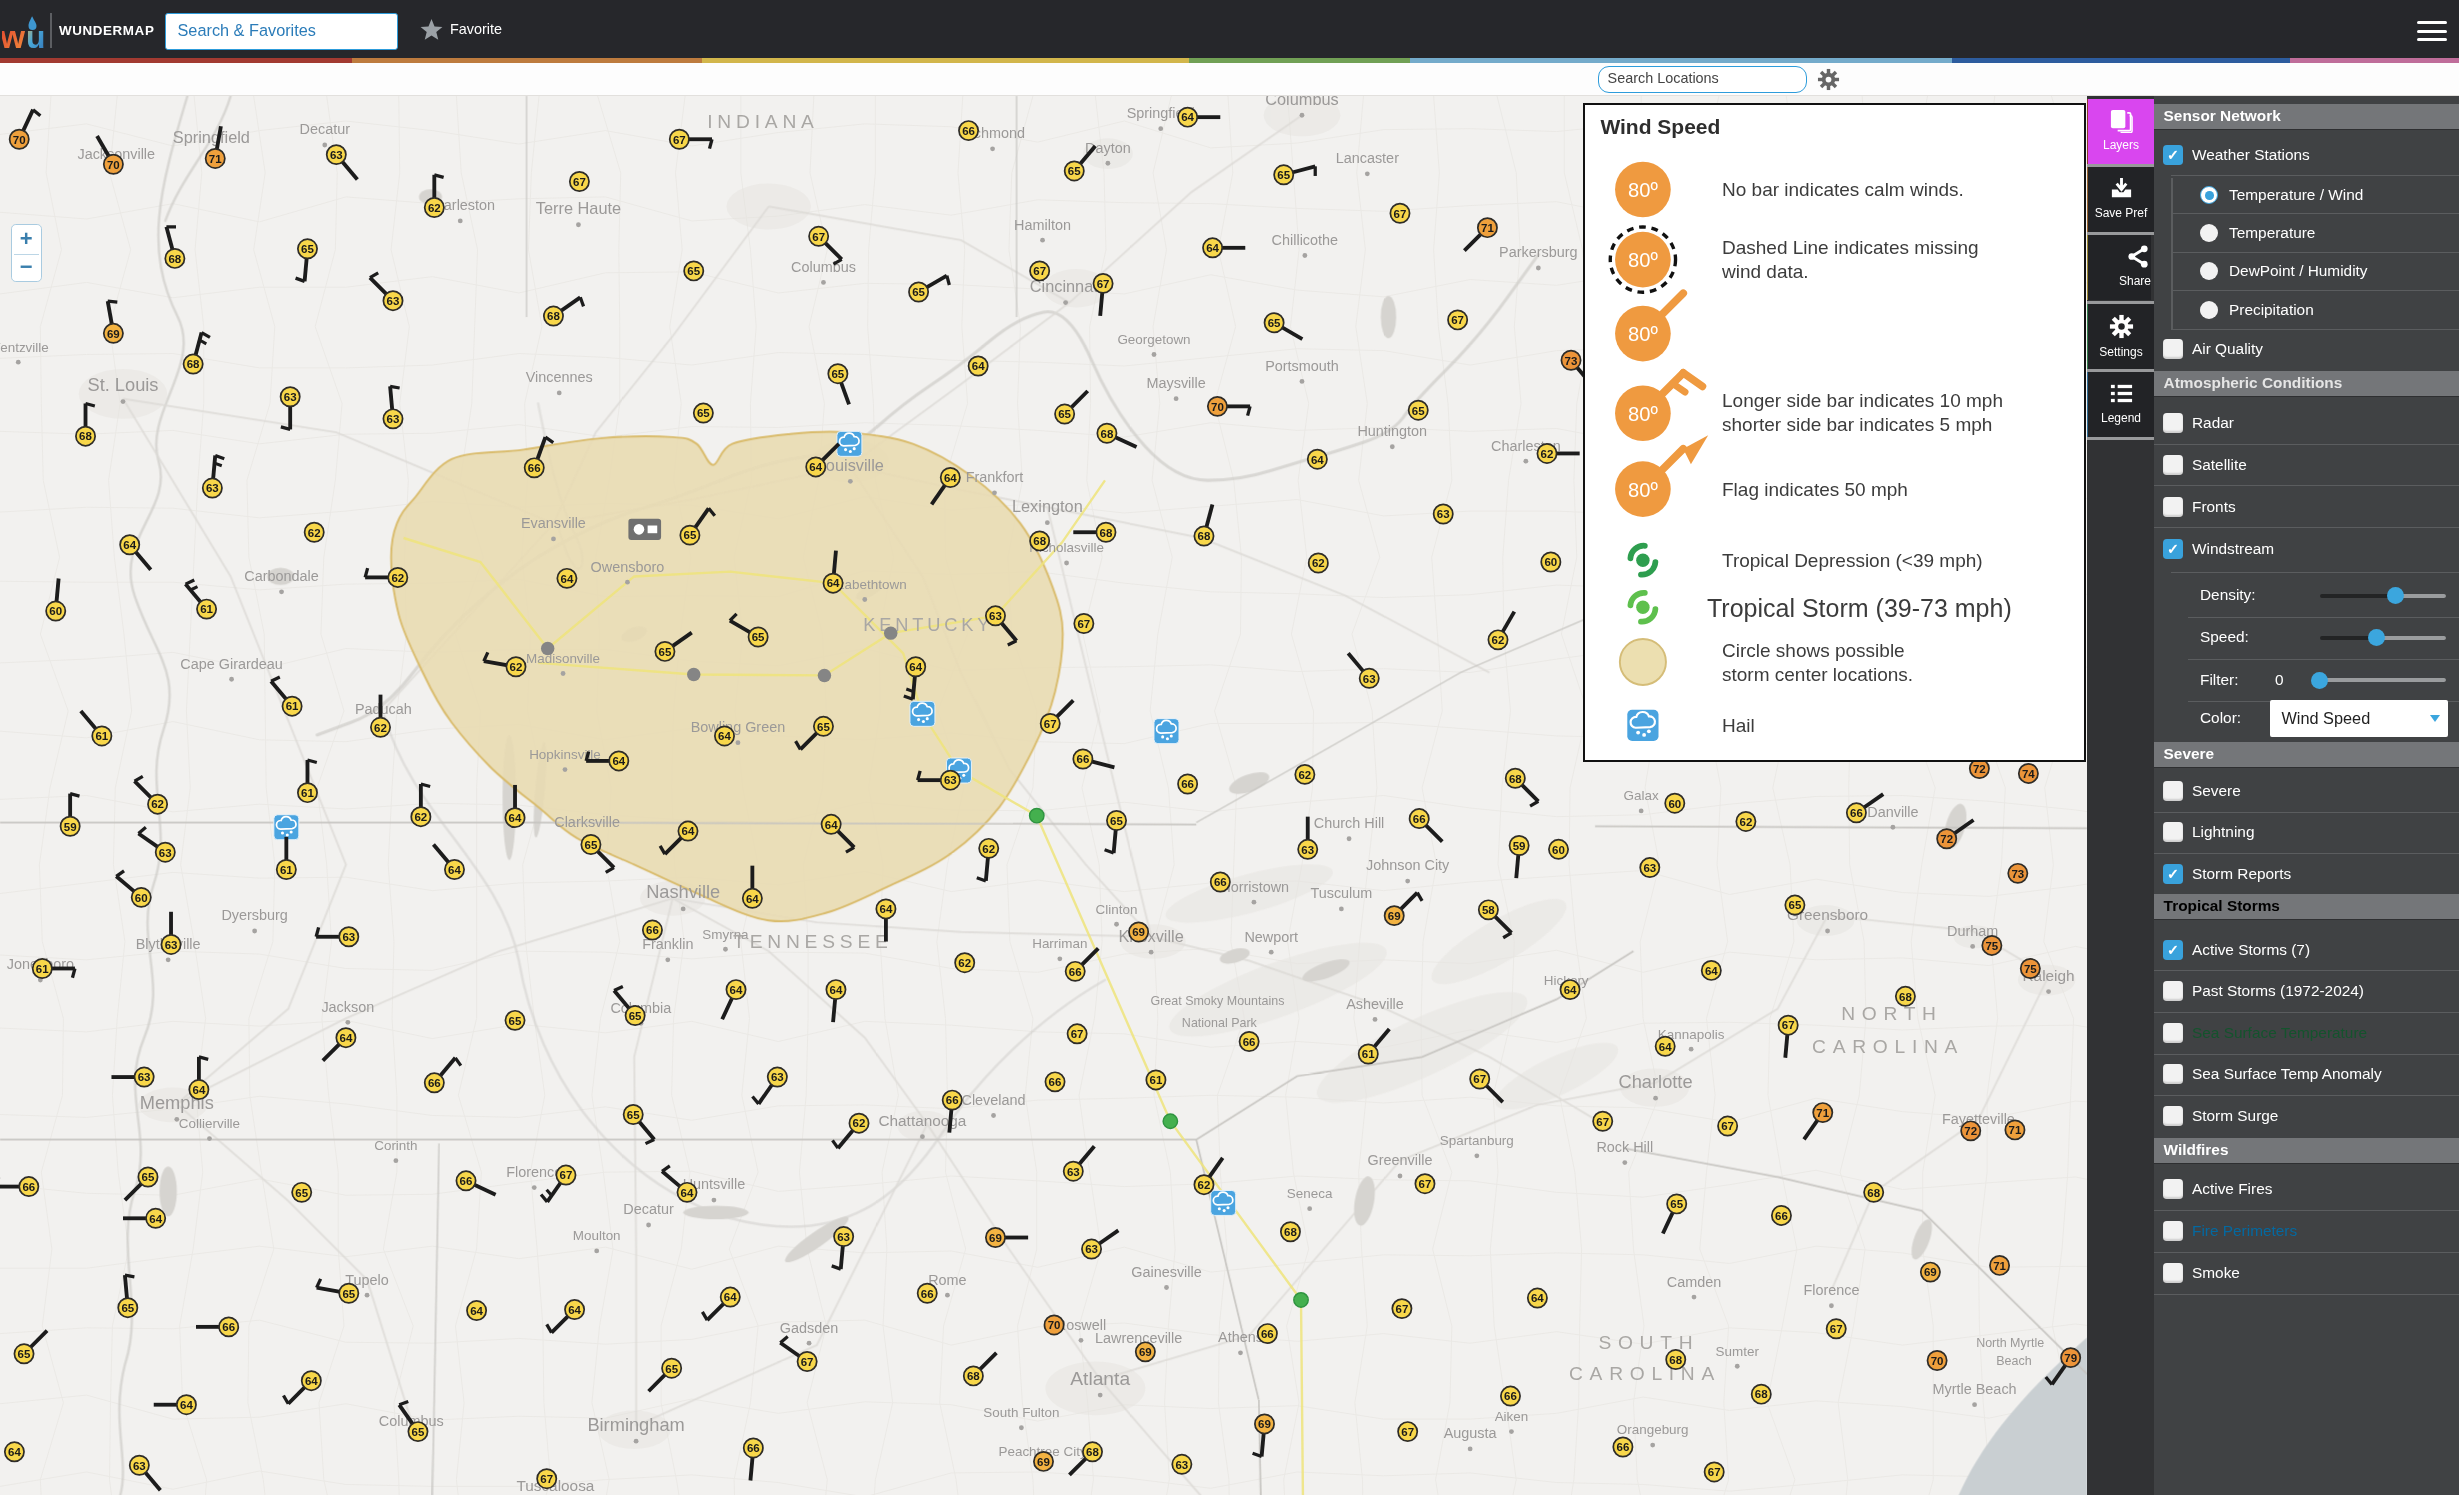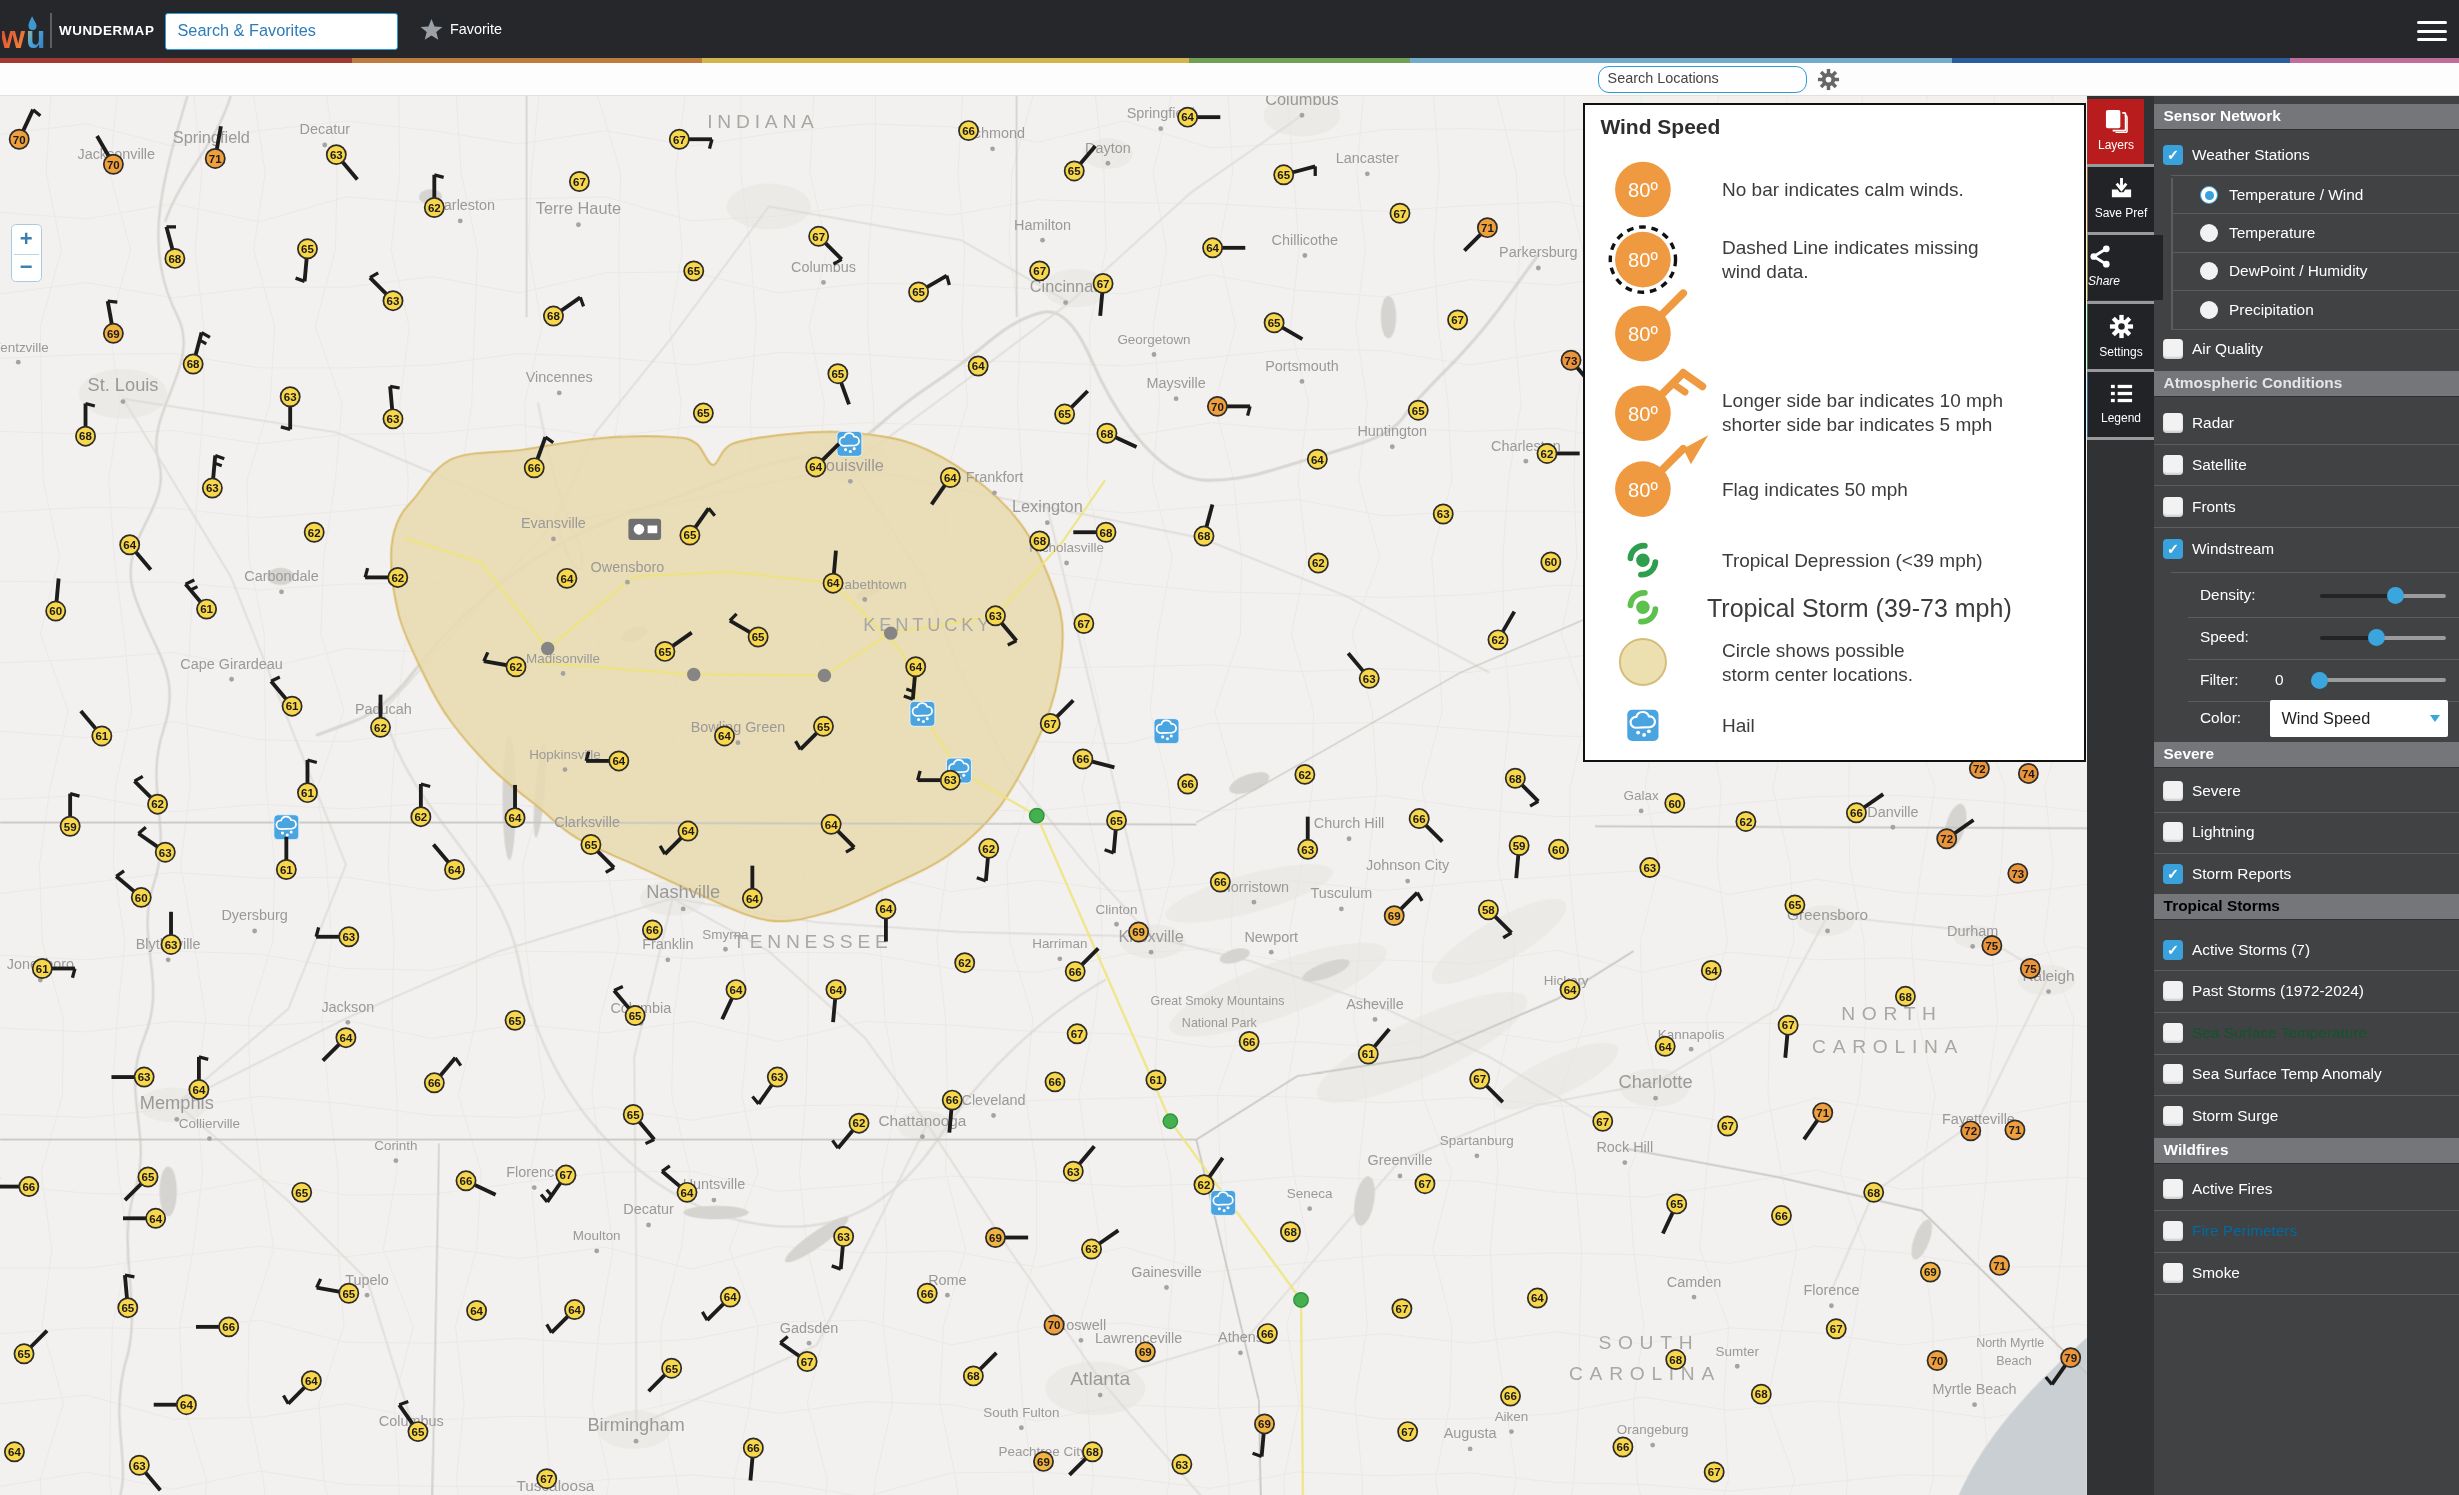--- a/index.html
+++ b/index.html
@@ -1055,38 +1055,38 @@
 <div style="position:absolute;left:137px;top:534px;font-size:19px;line-height:24px;color:#3c3c3c;">
         <div>Circle shows possible</div>
         <div>storm center locations.</div>
       </div>
 <div style="position:absolute;left:137px;top:609px;font-size:19px;line-height:24px;color:#3c3c3c;">
         <div>Hail</div>
       </div>
 </div>
 <div style="position:absolute;left:2087px;top:96px;width:67px;height:1400px;background:#313234;"></div>
 <div style="position:absolute;left:2154px;top:96px;width:306px;height:1400px;background:#404244;"></div>
-<div style="position:absolute;left:2087px;top:99px;width:57px;height:65px;background:#b91c1c;border-left:1.9px solid #8e3a2c;box-sizing:border-box;text-align:center;">
+<div style="position:absolute;left:2087px;top:99px;width:67px;height:65px;background:#d946ef;border-left:1.9px solid #8e3a2c;box-sizing:border-box;text-align:center;">
       <div style="margin-top:8.6px;"><svg width="25" height="25" viewBox="0 0 26 26">
           <rect x="2" y="2" width="15" height="19" rx="2" fill="#fff"></rect>
           <path d="M 19 5 h 2 a 1.5 1.5 0 0 1 1.5 1.5 V 22 a 1.5 1.5 0 0 1 -1.5 1.5 H 9" fill="none" stroke="#fff" stroke-width="1.8"></path>
           <path d="M 21.5 8 h 1 a 1.5 1.5 0 0 1 1.5 1.5 V 24 a 1.5 1.5 0 0 1 -1.5 1.5 H 12" fill="none" stroke="#fff" stroke-width="1.5"></path>
         </svg></div>
       <div style="font-size:12px;color:#fff;font-family:'Liberation Sans',sans-serif;margin-top:1.9px;">Layers</div>
     </div>
 <div style="position:absolute;left:2087px;top:164px;width:67px;height:2.9px;background:#98999b;"></div>
 <div style="position:absolute;left:2087px;top:167px;width:67px;height:65px;background:#222326;border-left:1.9px solid #96602c;box-sizing:border-box;text-align:center;">
       <div style="margin-top:8.6px;"><svg width="25" height="25" viewBox="0 0 26 26">
           <path d="M13 2 v11 M8 8 l5 6 5-6" stroke="#fff" stroke-width="3" fill="none"></path>
           <path d="M3 14 v8 h20 v-8 h-6 l-2 3 h-4 l-2-3 z" fill="#fff"></path>
         </svg></div>
       <div style="font-size:12px;color:#fff;font-family:'Liberation Sans',sans-serif;margin-top:1.9px;">Save Pref</div>
     </div>
 <div style="position:absolute;left:2087px;top:232px;width:67px;height:2.9px;background:#98999b;"></div>
-<div style="position:absolute;left:2087px;top:235px;width:76px;height:65px;background:#222326;border-left:1.9px solid #99842e;box-sizing:border-box;text-align:left;font-style:italic;">
+<div style="position:absolute;left:2087px;top:235px;width:64px;height:65px;background:#222326;border-left:1.9px solid #99842e;box-sizing:border-box;text-align:right;">
       <div style="margin-top:8.6px;"><svg width="25" height="25" viewBox="0 0 26 26">
           <path d="M6 13 L19 5 M6 13 L19 21" stroke="#fff" stroke-width="3"></path>
           <circle cx="6" cy="13" r="3.5" fill="#fff"></circle>
           <circle cx="19" cy="5" r="3.5" fill="#fff"></circle>
           <circle cx="19" cy="21" r="3.5" fill="#fff"></circle>
         </svg></div>
       <div style="font-size:12px;color:#fff;font-family:'Liberation Sans',sans-serif;margin-top:1.9px;">Share</div>
     </div>
 <div style="position:absolute;left:2087px;top:301px;width:67px;height:2.9px;background:#98999b;"></div>
 <div style="position:absolute;left:2087px;top:304px;width:67px;height:65px;background:#222326;border-left:1.9px solid #2f7a4a;box-sizing:border-box;text-align:center;">

